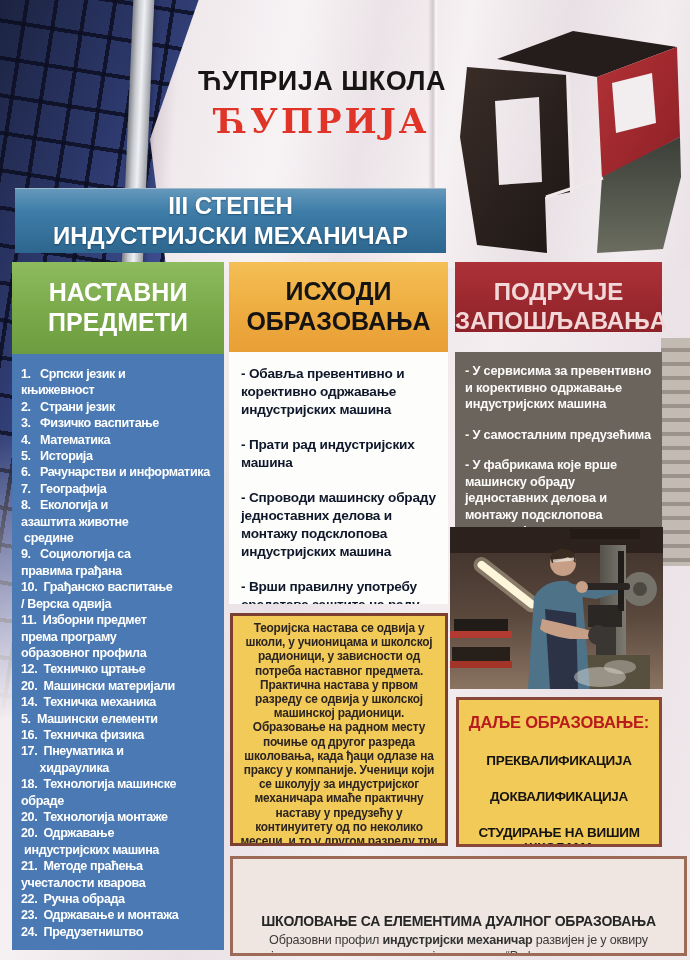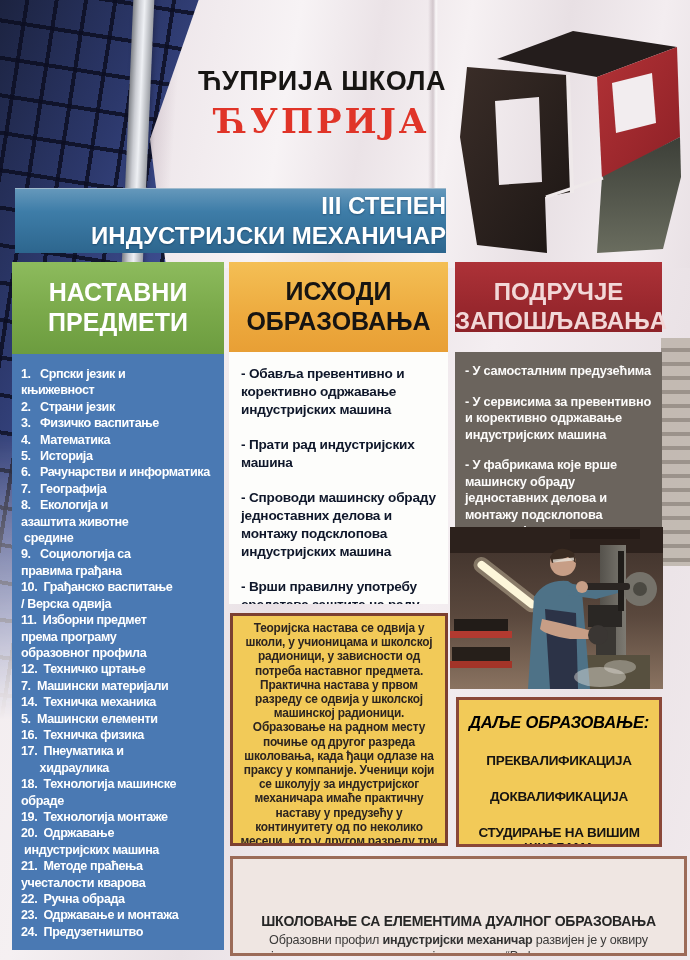--- a/index.html
+++ b/index.html
@@ -45,21 +45,21 @@
   .brand { position:absolute; left:196px; top:66px; width:252px; text-align:center; }
   .brand-school { font-size:27px; font-weight:bold; color:#171513; letter-spacing:.5px; }
   .brand-city { margin-top:4px; font-family:"DejaVu Serif","Liberation Serif",serif;
     font-size:34px; font-weight:bold; color:#e03428; letter-spacing:3px; }
   .logo { position:absolute; left:447px; top:16px; width:243px; height:244px; }
   
   .banner {
     position:absolute; left:15px; top:188px; width:431px; height:65px;
     background:linear-gradient(180deg,#6598bb 0%,#3e7da8 35%,#2d668e 100%);
     border-top:1px solid rgba(255,255,255,.55);
-    color:#fff; text-align:right; font-weight:bold; font-size:24px; line-height:30px;
+    color:#fff; text-align:center; font-weight:bold; font-size:24px; line-height:30px;
     padding-top:2px; text-shadow:0 1px 2px rgba(0,30,60,.4);
   }
   
   .col-head { position:absolute; text-align:center; font-weight:bold; }
   .head-subjects {
     left:12px; top:262px; width:212px; height:92px;
     background:linear-gradient(180deg,#8dbb5d 0%,#7aa94a 55%,#6c9c3f 100%);
     color:#fff; font-size:25px; line-height:30px; padding-top:15px;
   }
   .head-outcomes {
@@ -92,21 +92,21 @@
   .practice-box {
     position:absolute; left:230px; top:613px; width:218px; height:233px;
     background:#f2ca58; border:3px solid #7c4031; color:#2c2420;
     font-weight:bold; font-size:11.9px; line-height:14.2px; text-align:center;
     padding:5px 6px; overflow:hidden; letter-spacing:-.2px;
   }
   .further-box {
     position:absolute; left:456px; top:697px; width:206px; height:150px;
     background:#f2ca58; border:3px solid #8a4738; text-align:center; overflow:hidden;
   }
-  .further-title { color:#000000; font-weight:bold; font-size:16.5px; margin-top:13px; letter-spacing:-.2px;font-style:italic; }
+  .further-title { color:#b91c1c; font-weight:bold; font-size:16.5px; margin-top:13px; letter-spacing:-.2px; }
   .further-item { color:#161412; font-weight:bold; font-size:13.5px; margin-top:21px; letter-spacing:-.3px; }
   
   .worker { position:absolute; left:450px; top:527px; width:213px; height:162px; }
   
   .dual-box {
     position:absolute; left:230px; top:856px; width:457px; height:100px;
     background:#efe6e2; border:3px solid #9b6b58; text-align:center; overflow:hidden;
     padding:7px 12px 0 12px;
   }
   .dual-title { font-weight:bold; font-size:14px; color:#262626; letter-spacing:-.2px;margin-top:47px; }
@@ -176,29 +176,29 @@
       <div class="s-line">азаштита животне</div>
       <div class="s-line"> средине</div>
       <div class="s-line">9.   Социологија са</div>
       <div class="s-line">правима грађана</div>
       <div class="s-line">10.  Грађанско васпитање</div>
       <div class="s-line">/ Верска одвија</div>
       <div class="s-line">11.  Изборни предмет</div>
       <div class="s-line">према програму</div>
       <div class="s-line">образовног профила</div>
       <div class="s-line">12.  Техничко цртање</div>
-      <div class="s-line">7.  Машински материјали</div>
+      <div class="s-line">20.  Машински материјали</div>
       <div class="s-line">14.  Техничка механика</div>
       <div class="s-line">5.  Машински елементи</div>
       <div class="s-line">16.  Техничка физика</div>
       <div class="s-line">17.  Пнеуматика и</div>
       <div class="s-line">      хидраулика</div>
       <div class="s-line">18.  Технологија машинске</div>
       <div class="s-line">обраде</div>
-      <div class="s-line">19.  Технологија монтаже</div>
+      <div class="s-line">20.  Технологија монтаже</div>
       <div class="s-line">20.  Одржавање</div>
       <div class="s-line"> индустријских машина</div>
       <div class="s-line">21.  Методе праћења</div>
       <div class="s-line">учесталости кварова</div>
       <div class="s-line">22.  Ручна обрада</div>
       <div class="s-line">23.  Одржавање и монтажа</div>
       <div class="s-line">24.  Предузетништво</div>
     </div>
 
   <div class="col-head head-outcomes">
@@ -213,22 +213,22 @@
       <p class="out-p">- Врши правилну употребу средстава заштите на раду.</p>
     </div>
   <div class="practice-box">Теоријска настава се одвија у школи, у учионицама и школској радионици, у зависности од потреба наставног предмета. Практична настава у првом разреду се одвија у школској машинској радионици. Образовање на радном месту почиње од другог разреда школовања, када ђаци одлазе на праксу у компаније. Ученици који се школују за индустријског механичара имаће практичну наставу у предузећу у континуитету од по неколико месеци, и то у другом разреду три месеца, а у трећем два пута по три месеца у блоку.</div>
 
   <div class="col-head head-employment">
     <div>ПОДРУЧЈЕ</div>
     <div>ЗАПОШЉАВАЊА</div>
   </div>
   <div class="employment-body">
 
-  <p class="emp-p">- У самосталним предузећима</p>
-      <p class="emp-p">- У сервисима за превентивно и корективно одржавање индустријских машина</p>
+  <p class="emp-p">- У сервисима за превентивно и корективно одржавање индустријских машина</p>
+      <p class="emp-p">- У самосталним предузећима</p>
       <p class="emp-p">- У фабрикама које врше машинску обраду једноставних делова и монтажу подсклопова индустријских машина</p>
     </div>
 
   <svg class="worker" viewBox="0 0 213 162">
     <defs>
       <linearGradient id="wbg" x1="0" y1="0" x2="0" y2="1">
         <stop offset="0" stop-color="#3c2f29"></stop>
           <stop offset=".55" stop-color="#5a483d"></stop>
           <stop offset="1" stop-color="#8a7361"></stop>
       </linearGradient>

